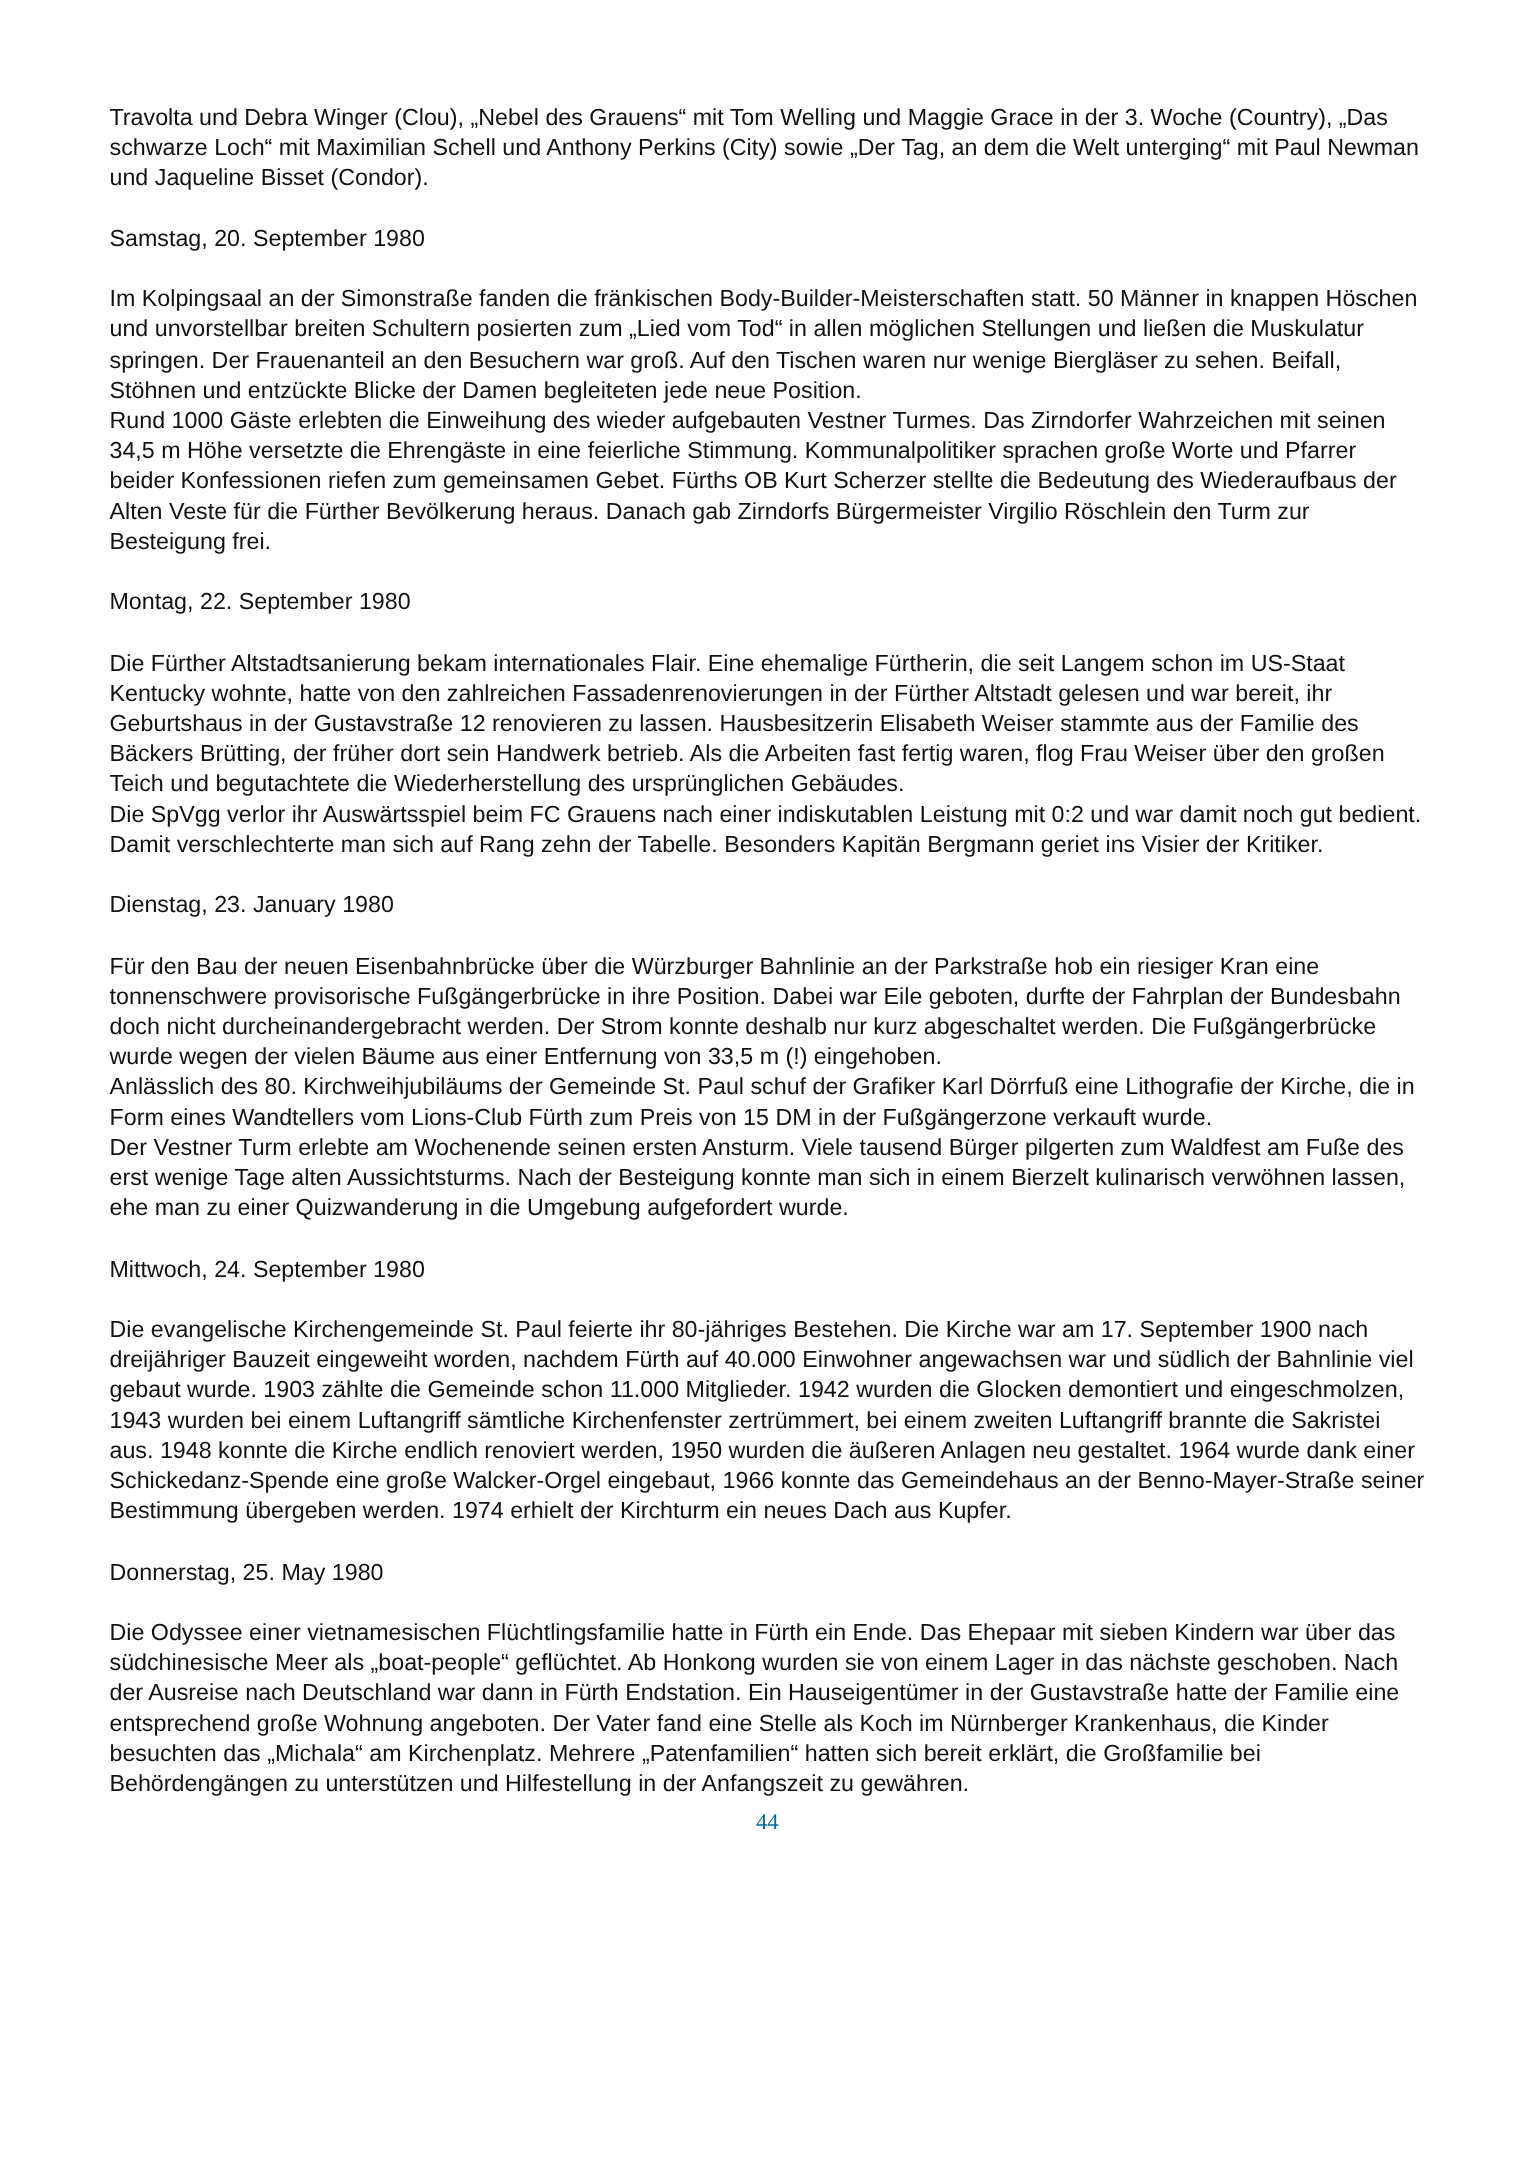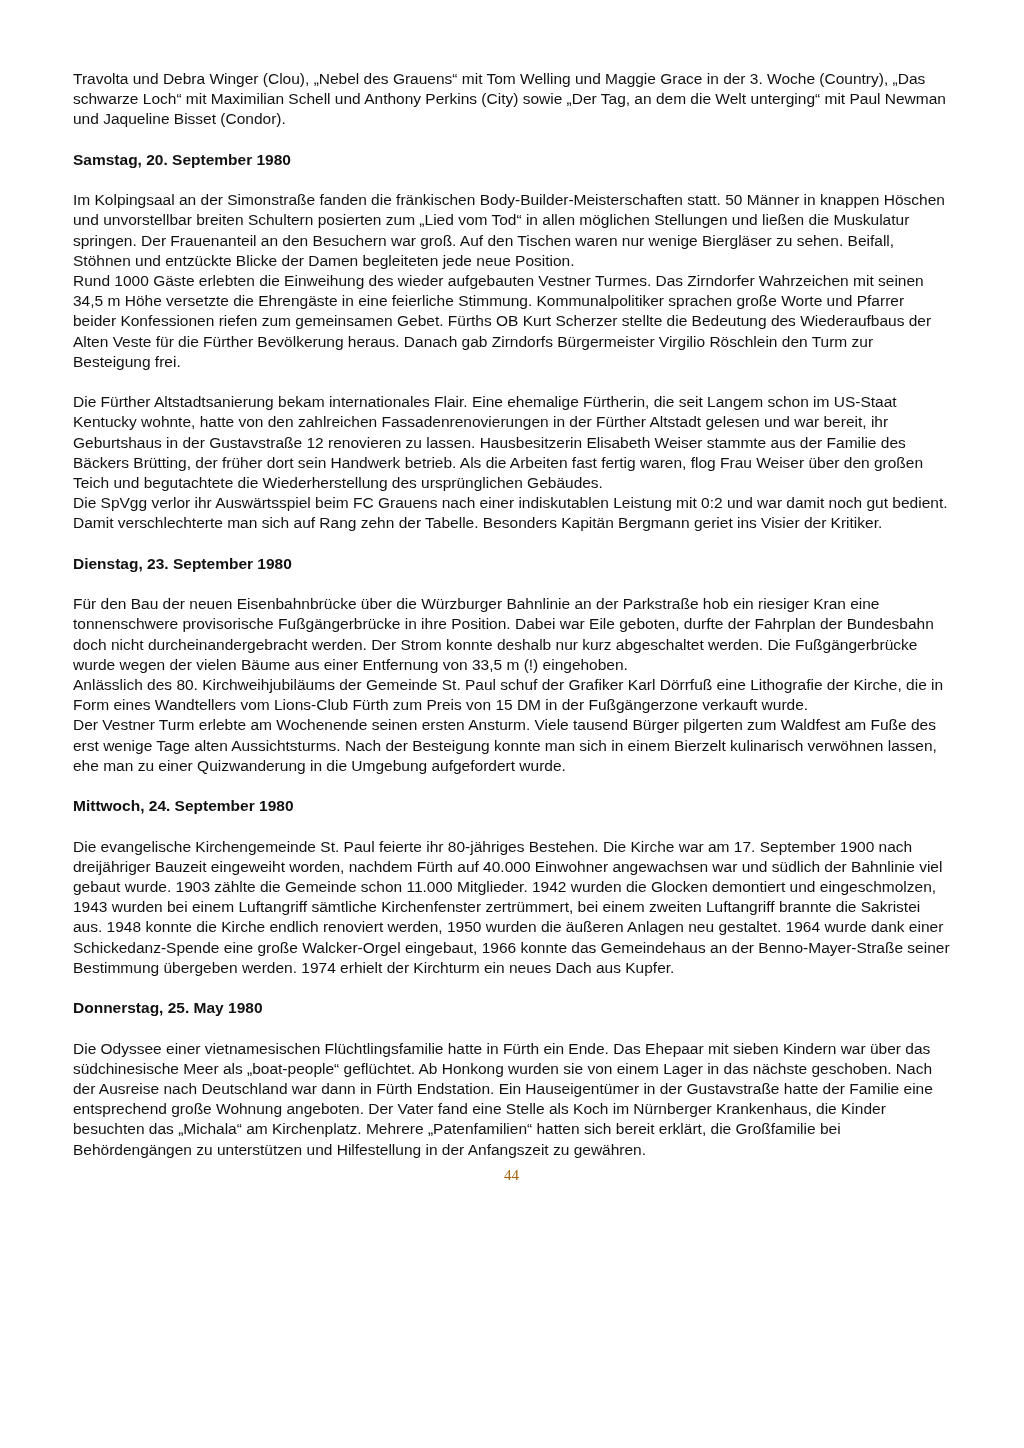--- a/index.html
+++ b/index.html
@@ -24,58 +24,59 @@
   .doc {
     font-size: 15.5px;
     line-height: 20.2px;
   }
   
   .doc > * { margin: 20.2px 0 0 0; }
   .doc > *:first-child { margin-top: 0; }
   .doc h2 {
     font-size: 15.5px;
     line-height: 20.2px;
-    font-weight: bold;
+    font-weight: normal;
     margin-bottom: 0;
   }
   .entry-group p {
     margin: 0;
     padding: 0;
   }
   .footer {
     margin-top: 5px;
     text-align: center;
     font-family: "Liberation Serif", "DejaVu Serif", serif;
     font-size: 15px;
     line-height: 20px;
-    color: #a16207;
+    color: #0369a1;
   }
 </style>
 </head>
 <body>
 
 <div class="page">
   <div class="doc">
 
     <div class="entry-group">
       <p>Travolta und Debra Winger (Clou), „Nebel des Grauens“ mit Tom Welling und Maggie Grace in der 3. Woche (Country), „Das schwarze Loch“ mit Maximilian Schell und Anthony Perkins (City) sowie „Der Tag, an dem die Welt unterging“ mit Paul Newman und Jaqueline Bisset (Condor).</p>
     </div>
 
     <h2>Samstag, 20. September 1980</h2>
     <div class="entry-group">
       <p>Im Kolpingsaal an der Simonstraße fanden die fränkischen Body-Builder-Meisterschaften statt. 50 Männer in knappen Höschen und unvorstellbar breiten Schultern posierten zum „Lied vom Tod“ in allen möglichen Stellungen und ließen die Muskulatur springen. Der Frauenanteil an den Besuchern war groß. Auf den Tischen waren nur wenige Biergläser zu sehen. Beifall, Stöhnen und entzückte Blicke der Damen begleiteten jede neue Position.</p>
       <p>Rund 1000 Gäste erlebten die Einweihung des wieder aufgebauten Vestner Turmes. Das Zirndorfer Wahrzeichen mit seinen 34,5 m Höhe versetzte die Ehrengäste in eine feierliche Stimmung. Kommunalpolitiker sprachen große Worte und Pfarrer beider Konfessionen riefen zum gemeinsamen Gebet. Fürths OB Kurt Scherzer stellte die Bedeutung des Wiederaufbaus der Alten Veste für die Fürther Bevölkerung heraus. Danach gab Zirndorfs Bürgermeister Virgilio Röschlein den Turm zur Besteigung frei.</p>
     </div>
 
+    <h2>Montag, 22. September 1980</h2>
     <div class="entry-group">
       <p>Die Fürther Altstadtsanierung bekam internationales Flair. Eine ehemalige Fürtherin, die seit Langem schon im US-Staat Kentucky wohnte, hatte von den zahlreichen Fassadenrenovierungen in der Fürther Altstadt gelesen und war bereit, ihr Geburtshaus in der Gustavstraße 12 renovieren zu lassen. Hausbesitzerin Elisabeth Weiser stammte aus der Familie des Bäckers Brütting, der früher dort sein Handwerk betrieb. Als die Arbeiten fast fertig waren, flog Frau Weiser über den großen Teich und begutachtete die Wiederherstellung des ursprünglichen Gebäudes.</p>
       <p>Die SpVgg verlor ihr Auswärtsspiel beim FC Grauens nach einer indiskutablen Leistung mit 0:2 und war damit noch gut bedient. Damit verschlechterte man sich auf Rang zehn der Tabelle. Besonders Kapitän Bergmann geriet ins Visier der Kritiker.</p>
     </div>
 
-    <h2>Dienstag, 23. September 1980</h2>
+    <h2>Dienstag, 23. January 1980</h2>
     <div class="entry-group">
       <p>Für den Bau der neuen Eisenbahnbrücke über die Würzburger Bahnlinie an der Parkstraße hob ein riesiger Kran eine tonnenschwere provisorische Fußgängerbrücke in ihre Position. Dabei war Eile geboten, durfte der Fahrplan der Bundesbahn doch nicht durcheinandergebracht werden. Der Strom konnte deshalb nur kurz abgeschaltet werden. Die Fußgängerbrücke wurde wegen der vielen Bäume aus einer Entfernung von 33,5 m (!) eingehoben.</p>
       <p>Anlässlich des 80. Kirchweihjubiläums der Gemeinde St. Paul schuf der Grafiker Karl Dörrfuß eine Lithografie der Kirche, die in Form eines Wandtellers vom Lions-Club Fürth zum Preis von 15 DM in der Fußgängerzone verkauft wurde.</p>
       <p>Der Vestner Turm erlebte am Wochenende seinen ersten Ansturm. Viele tausend Bürger pilgerten zum Waldfest am Fuße des erst wenige Tage alten Aussichtsturms. Nach der Besteigung konnte man sich in einem Bierzelt kulinarisch verwöhnen lassen, ehe man zu einer Quizwanderung in die Umgebung aufgefordert wurde.</p>
     </div>
 
     <h2>Mittwoch, 24. September 1980</h2>
     <div class="entry-group">
       <p>Die evangelische Kirchengemeinde St. Paul feierte ihr 80-jähriges Bestehen. Die Kirche war am 17. September 1900 nach dreijähriger Bauzeit eingeweiht worden, nachdem Fürth auf 40.000 Einwohner angewachsen war und südlich der Bahnlinie viel gebaut wurde. 1903 zählte die Gemeinde schon 11.000 Mitglieder. 1942 wurden die Glocken demontiert und eingeschmolzen, 1943 wurden bei einem Luftangriff sämtliche Kirchenfenster zertrümmert, bei einem zweiten Luftangriff brannte die Sakristei aus. 1948 konnte die Kirche endlich renoviert werden, 1950 wurden die äußeren Anlagen neu gestaltet. 1964 wurde dank einer Schickedanz-Spende eine große Walcker-Orgel eingebaut, 1966 konnte das Gemeindehaus an der Benno-Mayer-Straße seiner Bestimmung übergeben werden. 1974 erhielt der Kirchturm ein neues Dach aus Kupfer.</p>
     </div>

